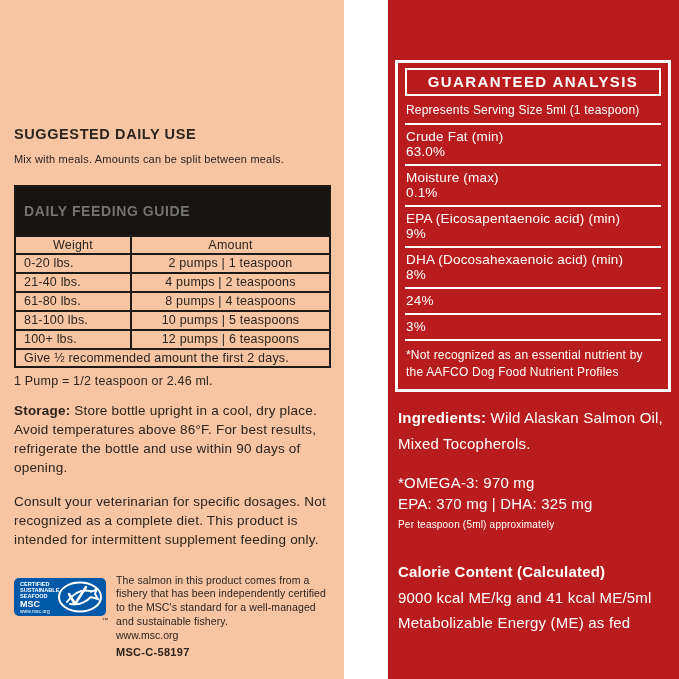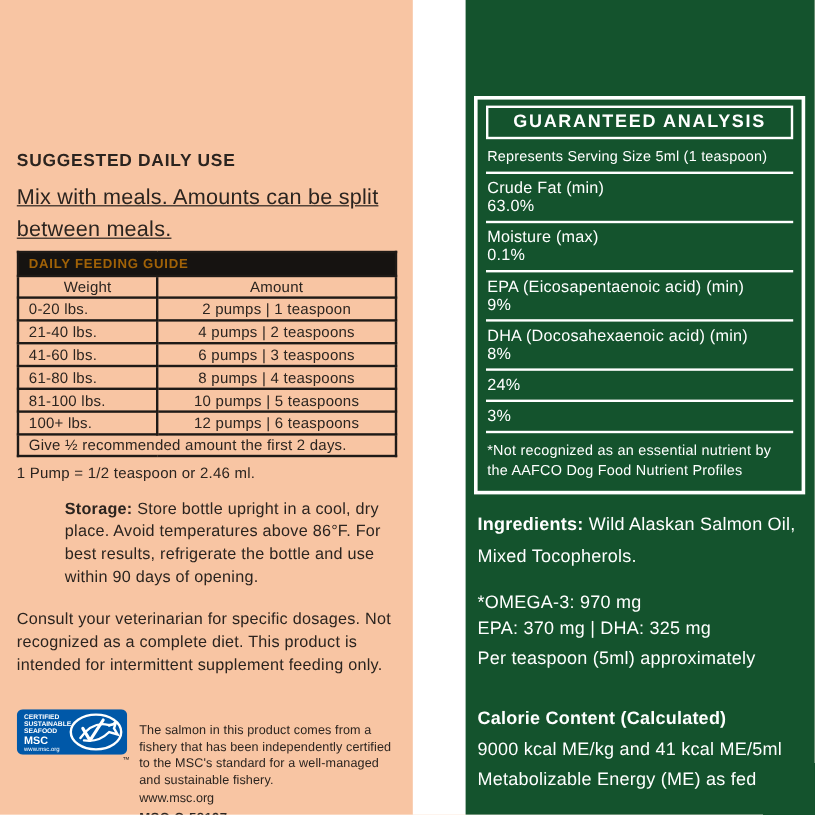--- a/index.html
+++ b/index.html
@@ -13,81 +13,81 @@
     width:344px; height:679px;
     background:#F8C5A3;
     color:#2B241F;
     padding:126px 13px 0 14px;
     position:relative;
   }
   .sdu-heading {
     font-size:14.5px; font-weight:bold; letter-spacing:.6px;
     margin-bottom:9px;
   }
-  .intro { font-size:18px; line-height:1.5; margin-bottom:4px; letter-spacing:.2px;text-decoration:underline; }
+  .intro { font-size:11px; line-height:1.5; margin-bottom:17px; letter-spacing:.2px; }
 
   table.feeding {
     width:317px; border-collapse:collapse; table-layout:fixed;
     border:2px solid #1E1A17;
     font-size:12.5px; letter-spacing:.2px;
   }
   table.feeding th, table.feeding td { border:2px solid #1E1A17; }
   .fg-title-cell {
-    background:#161311; color:#a16207; text-align:left;
-    font-size:11px; font-weight:bold; letter-spacing:.6px;
-    padding:3px 8px;
+    background:#161311; color:#737373; text-align:left;
+    font-size:14px; font-weight:bold; letter-spacing:.6px;
+    padding:16px 8px;
   }
   .col-weight { width:116px; }
   th.col-head { font-weight:normal; padding:1px 8px; }
   th.col-head.weight { text-align:center; }
   th.col-head.amount { text-align:center; }
   td.w { text-align:left; padding:0 8px; height:19px; }
   td.a { text-align:center; padding:0 4px; height:19px; }
   td.fg-footer { padding:1px 8px; text-align:left; }
 
   .pump-note { font-size:12.5px; margin-top:6px; letter-spacing:.2px; }
 
   .para { font-size:13.5px; line-height:1.42; letter-spacing:.2px; }
-  .storage { margin-top:13px;margin-left:40px; }
+  .storage { margin-top:13px; }
   .consult { margin-top:15px; }
   .bold { font-weight:bold; }
 
   .msc-block { display:flex; margin-top:24px; align-items:flex-start; }
   .msc-logo-wrap { position:relative; width:92px; flex:0 0 92px; margin-top:4px; }
   .msc-tm { position:absolute; right:-2px; bottom:-3px; font-size:6px; color:#2B241F; }
-  .msc-text { margin-left:10px;margin-top:16px; }
+  .msc-text { margin-left:10px; }
   .msc-desc { font-size:10.5px; line-height:1.3; letter-spacing:.1px; }
   .msc-url { font-size:10.5px; margin-top:1px; }
   .msc-code { font-size:11px; font-weight:bold; margin-top:5px; letter-spacing:.3px; }
 
   
   .right-panel {
     width:335px; height:679px;
-    background:#14532d;
+    background:#b91c1c;
     color:#FFFFFF;
-    padding:80px 8px 0 7px;
+    padding:60px 8px 0 7px;
   }
   .ga-box { border:3px solid #FFFFFF; padding:5px 7px 8px 7px; }
   .ga-title {
     border:2px solid #FFFFFF; text-align:center;
     font-size:15px; font-weight:bold; letter-spacing:1.4px;
     padding:3px 0 4px; margin-bottom:3px;
   }
   .ga-serving { font-size:12px; padding:4px 1px 6px; border-bottom:2px solid #FFFFFF; letter-spacing:.2px; }
   .ga-row {
     display:flex; justify-content:space-between; align-items:baseline;
     font-size:13.5px; padding:4px 1px 5px;
     border-bottom:2px solid #FFFFFF; letter-spacing:.2px;flex-direction:column;
   }
   .ga-val { font-weight:normal; }
   .ga-footnote { font-size:12px; line-height:1.4; padding:6px 1px 0; letter-spacing:.2px; }
 
   .ingredients { margin-top:13px; font-size:15px; line-height:1.75; letter-spacing:.2px; padding-left:3px; }
   .omega-block { margin-top:15px; font-size:15px; line-height:1.4; letter-spacing:.2px; padding-left:3px; }
-  .per-tsp { font-size:15px; margin-top:4px; letter-spacing:.2px; }
+  .per-tsp { font-size:10px; margin-top:4px; letter-spacing:.2px; }
   .calorie-block { margin-top:27px; font-size:15px; line-height:1.7; letter-spacing:.2px; padding-left:3px; }
 </style>
 </head>
 <body>
 
 <div class="page">
 
   <div class="left-panel">
 
     <div class="sdu-heading">SUGGESTED DAILY USE</div>
@@ -106,24 +106,20 @@
         <th class="col-head weight">Weight</th>
         <th class="col-head amount">Amount</th>
       </tr>
       <tr>
         <td class="w">0-20 lbs.</td>
         <td class="a">2 pumps | 1 teaspoon</td>
       </tr>
       <tr>
         <td class="w">21-40 lbs.</td>
         <td class="a">4 pumps | 2 teaspoons</td>
-      </tr>
-      <tr>
-        <td class="w">41-60 lbs.</td>
-        <td class="a">6 pumps | 3 teaspoons</td>
       </tr>
       <tr>
         <td class="w">61-80 lbs.</td>
         <td class="a">8 pumps | 4 teaspoons</td>
       </tr>
       <tr>
         <td class="w">81-100 lbs.</td>
         <td class="a">10 pumps | 5 teaspoons</td>
       </tr>
       <tr>

